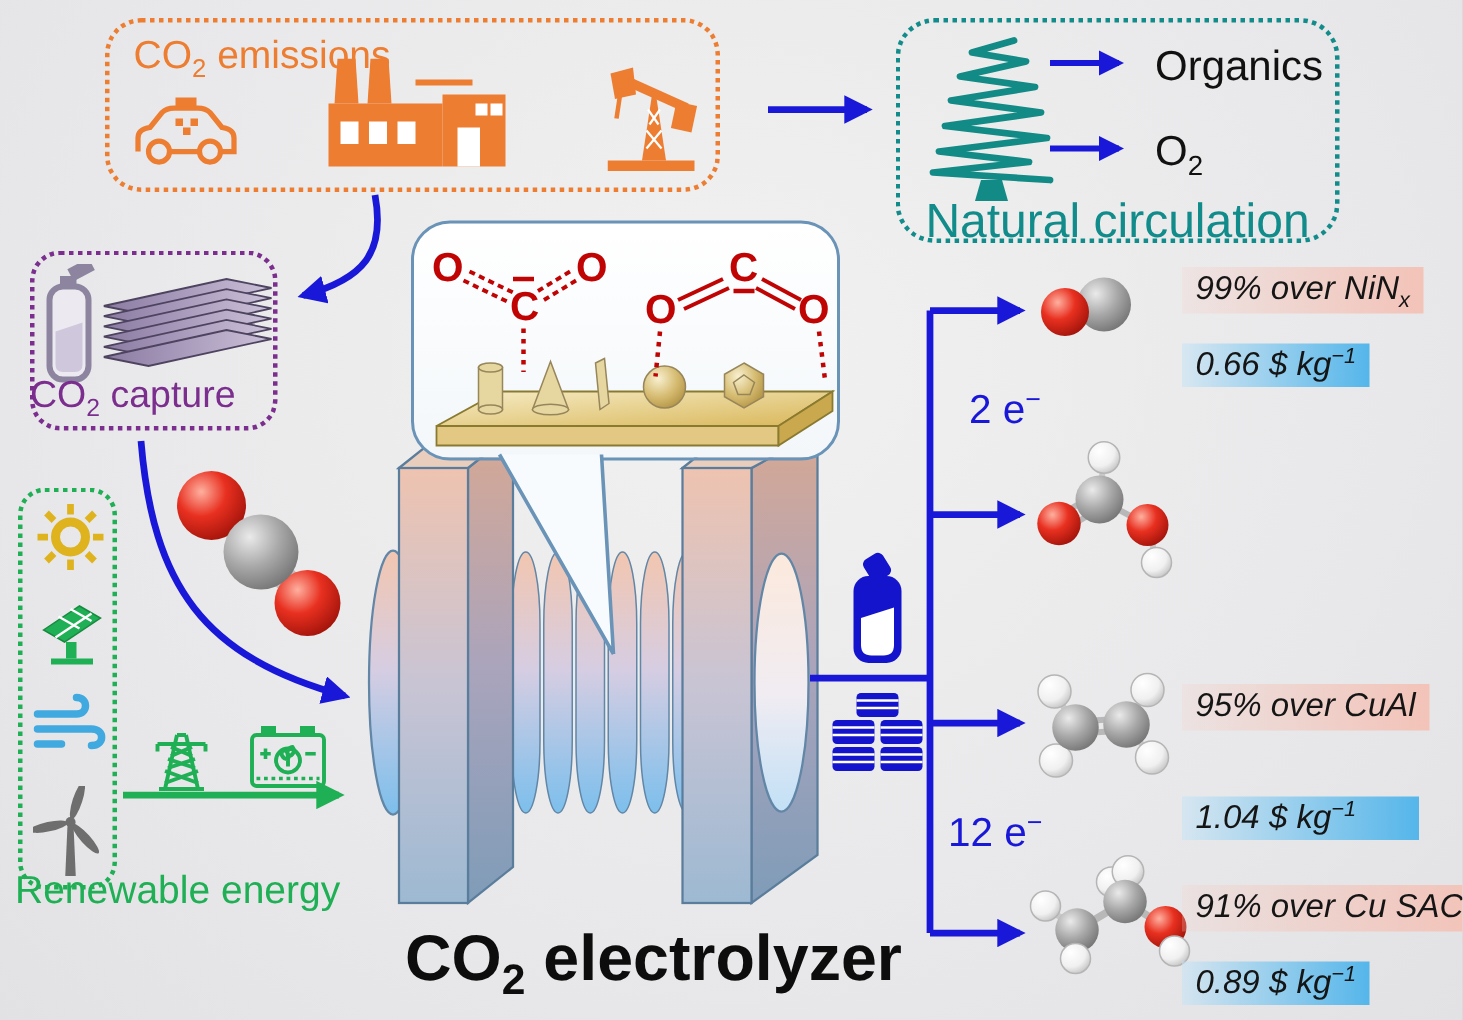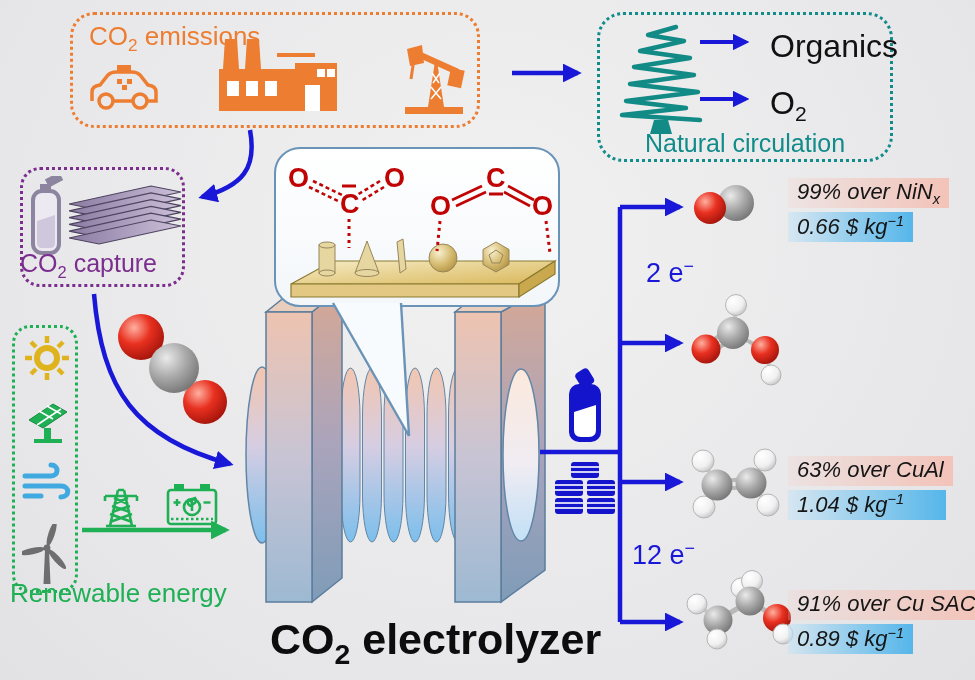--- a/index.html
+++ b/index.html
@@ -7,31 +7,31 @@
     background:radial-gradient(ellipse at 50% 35%, #f1f1f1 0%, #e8e8ea 65%, #e2e2e4 100%);}
   .abs{position:absolute;}
   svg.layer{position:absolute;left:0;top:0;pointer-events:none;}
   .dotted-box{position:absolute;box-sizing:border-box;}
   .box-orange{border:3px dotted #ED7D31;border-radius:24px;}
   .box-teal{border:3px dotted #118C8A;border-radius:26px;}
   .box-purple{border:3px dotted #7B2E8E;border-radius:20px;}
   .box-green{border:3px dotted #1FAF54;border-radius:18px;}
   .lbl{position:absolute;white-space:nowrap;}
   .orange-t{color:#ED7D31;font-size:26px;}
-  .teal-t{color:#118C8A;font-size:25px;}
+  .teal-t{color:#118C8A;font-size:32px;}
   .purple-t{color:#7B2E8E;font-size:25px;}
   .green-t{color:#1FAF54;font-size:26px;}
-  .black-t{color:#111;font-size:32px;}
+  .black-t{color:#111;font-size:28px;}
   sub{font-size:66%;}
   sup{font-size:66%;}
   .title{font-size:43px;font-weight:bold;color:#0d0d0d;}
   .bubble{position:absolute;left:274px;top:147px;width:286px;height:160px;box-sizing:border-box;
     border:2.5px solid #6a93b8;border-radius:26px;background:linear-gradient(180deg,#ffffff,#f3f7fa);z-index:4;}
   .red-atom{position:absolute;color:#c00404;font-size:27px;font-weight:bold;z-index:6;}
-  .product-label{position:absolute;display:flex;flex-direction:column;align-items:flex-start;gap:4px;}
+  .product-label{position:absolute;display:flex;flex-direction:column;align-items:flex-start;gap:20px;}
   .hl{display:inline-block;padding:1px 9px;font-style:italic;font-size:22px;color:#151515;white-space:nowrap;}
   .hl-pink{background:linear-gradient(90deg, rgba(244,208,200,0.25), #f3c3b8);}
   .hl-blue{background:linear-gradient(90deg, rgba(199,228,246,0.55), #55b6ea);}
   .e-label{position:absolute;color:#1a18d8;font-size:27px;white-space:nowrap;}
 </style>
 </head>
 <body>
 
 <div class="canvas">
 
@@ -460,22 +460,22 @@
   </svg>
 
   <div class="e-label" style="left:646px;top:256px;"><span>2 e</span><sup>−</sup></div>
   <div class="e-label" style="left:632px;top:538px;"><span>12 e</span><sup>−</sup></div>
 
   <div class="product-label" style="left:788px;top:178px;">
     <span class="hl hl-pink"><span>99% over NiN</span><sub>x</sub></span>
     <span class="hl hl-blue"><span>0.66 $ kg</span><sup>−1</sup></span>
   </div>
   <div class="product-label" style="left:788px;top:456px;">
-    <span class="hl hl-pink"><span>63% over CuAl</span><sub></sub></span>
-    <span class="hl hl-blue" style="min-width:140px;"><span>1.04 $ kg</span><sup>−1</sup></span>
+    <span class="hl hl-pink"><span>95% over CuAl</span><sub></sub></span>
+    <span class="hl hl-blue" style="min-width:140px;margin-top:24px;"><span>1.04 $ kg</span><sup>−1</sup></span>
   </div>
   <div class="product-label" style="left:788px;top:590px;">
     <span class="hl hl-pink"><span>91% over Cu SAC</span><sub></sub></span>
     <span class="hl hl-blue"><span>0.89 $ kg</span><sup>−1</sup></span>
   </div>
 
   <div class="lbl title" style="left:270px;top:615px;"><span>CO</span><sub>2</sub><span> electrolyzer</span></div>
 
 </div>
 

